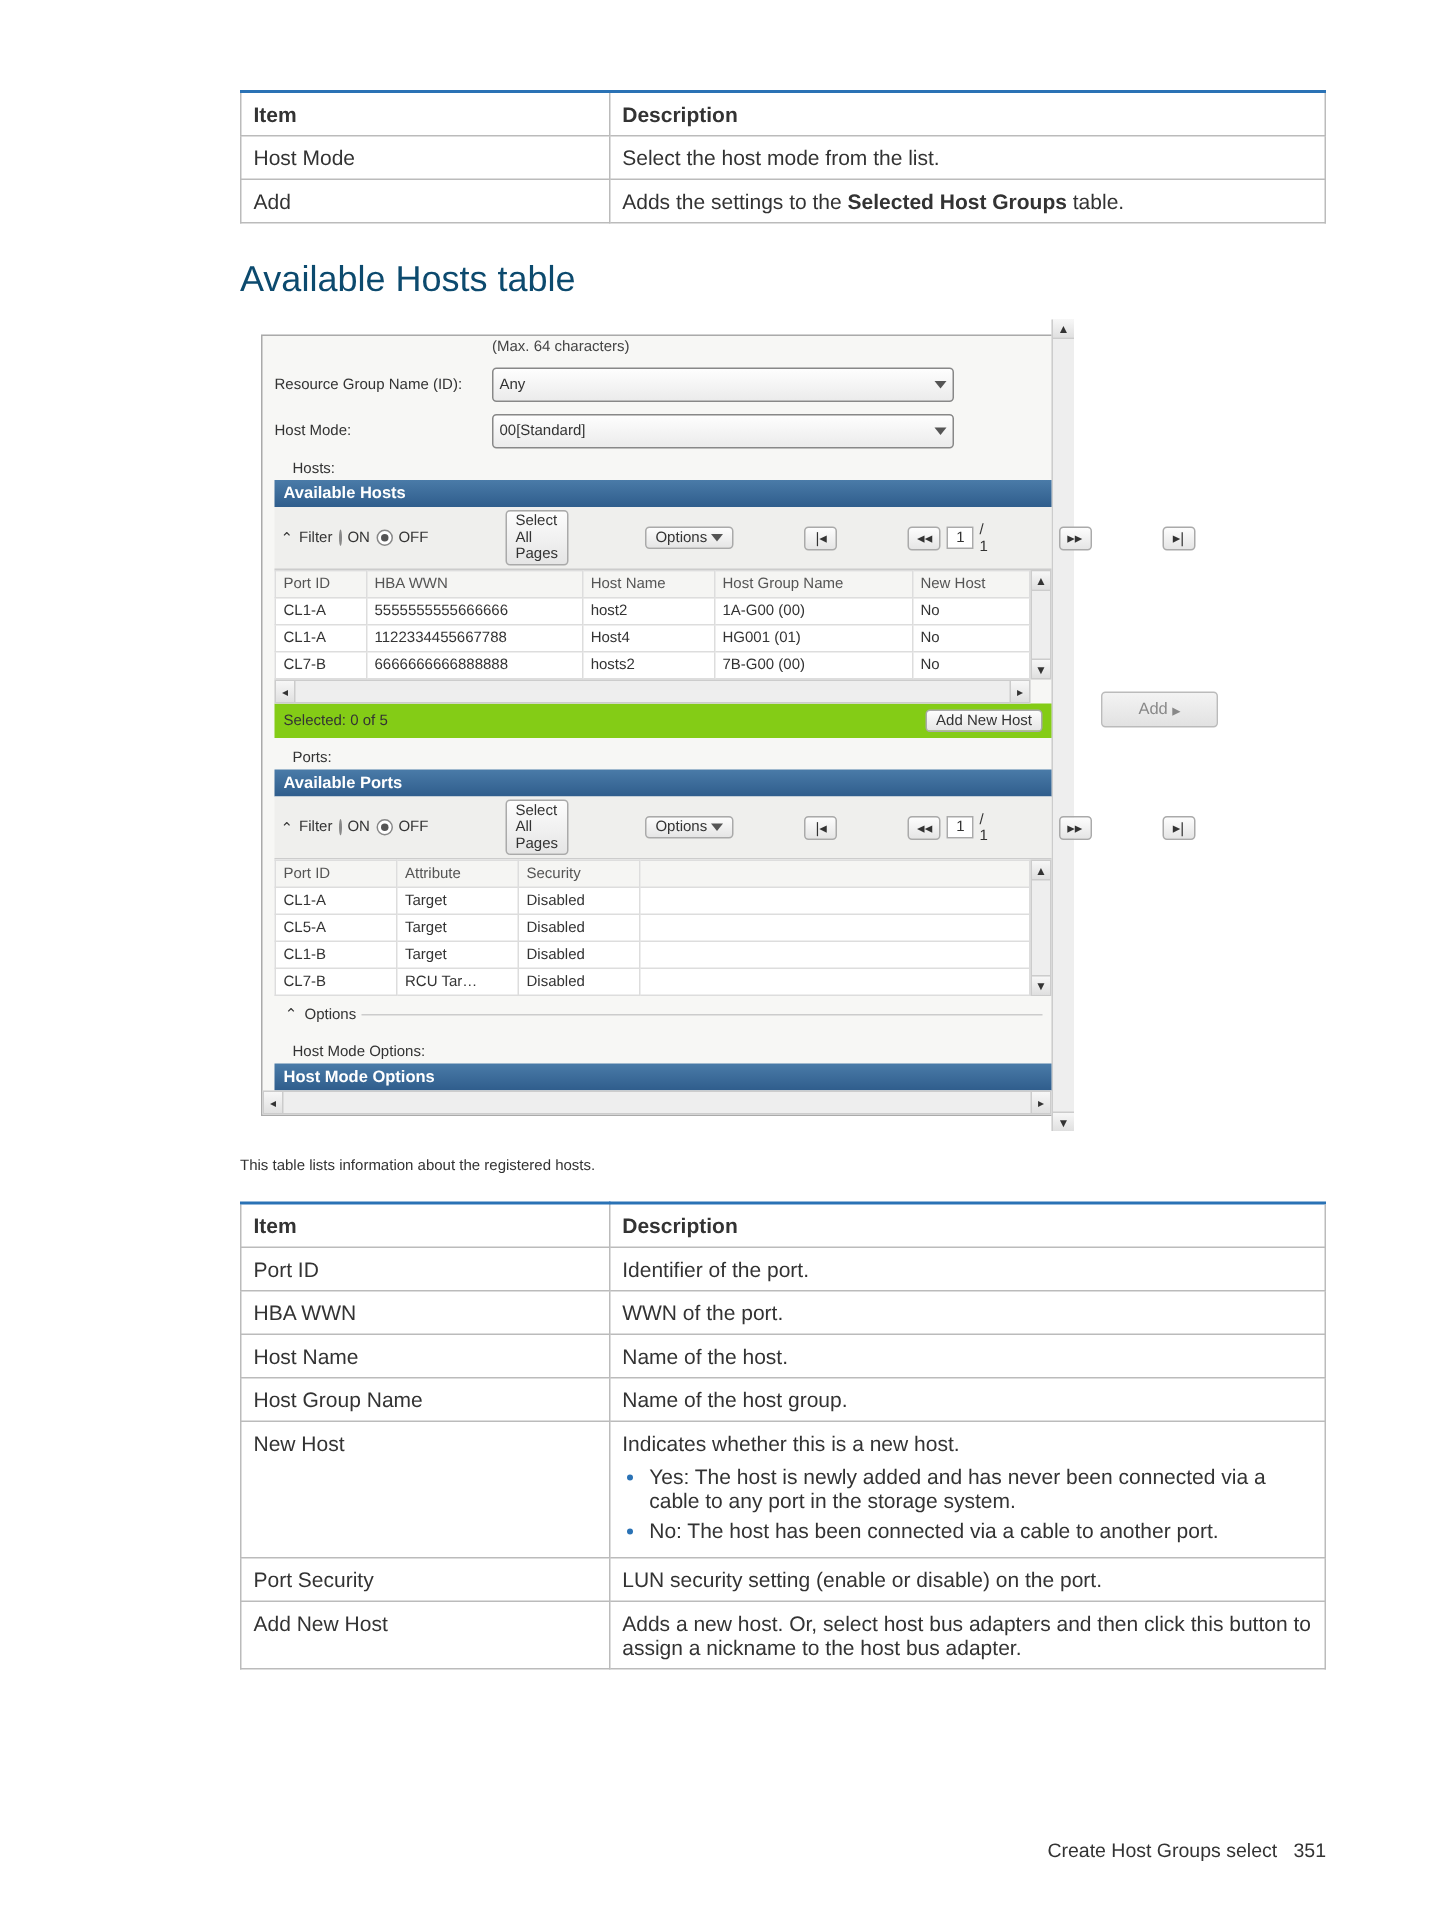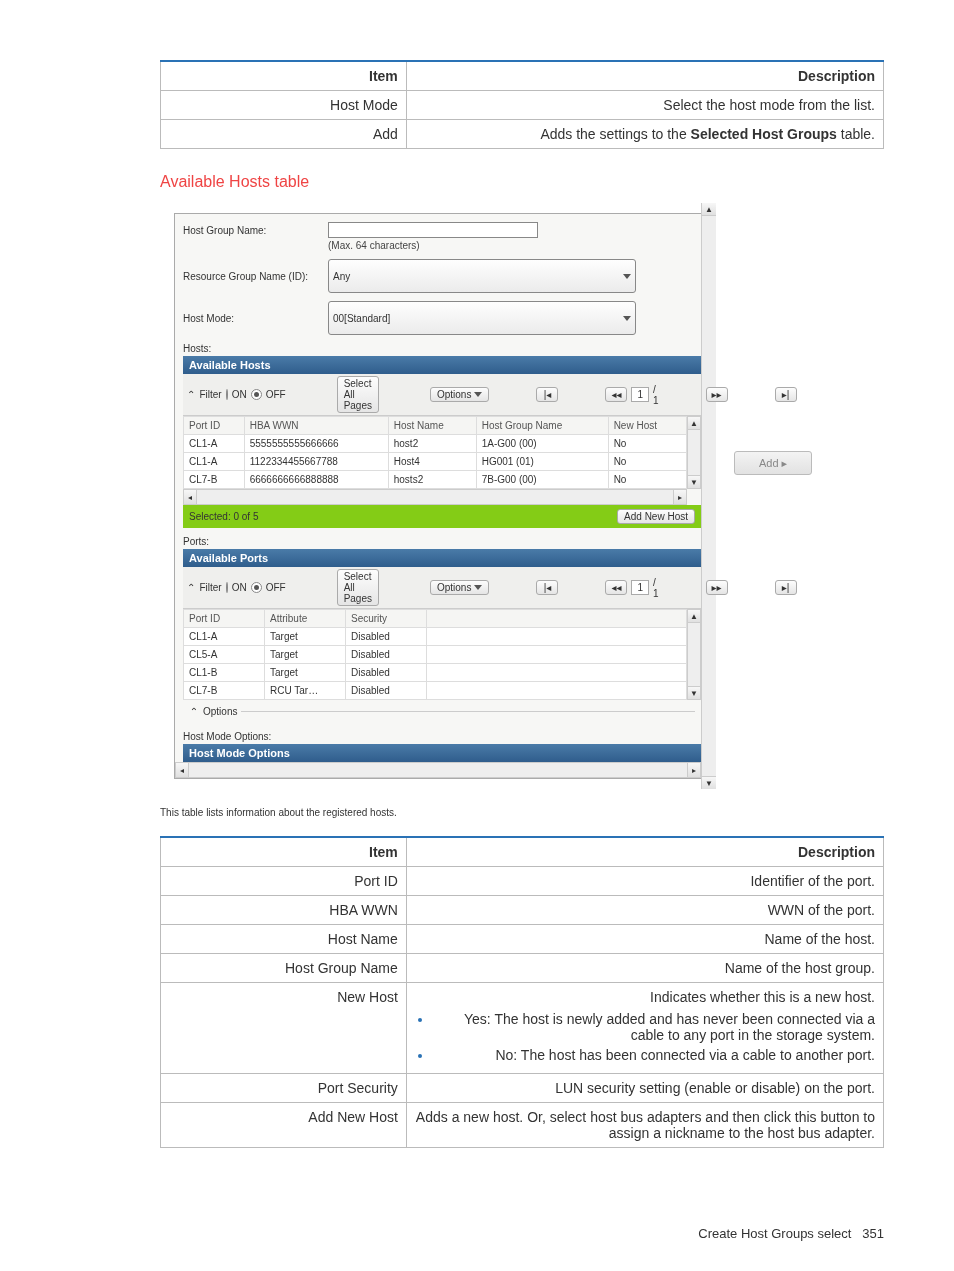--- a/index.html
+++ b/index.html
@@ -17,36 +17,36 @@
     box-sizing: border-box;
   }
   .desc-table {
     width: 100%;
     border-collapse: collapse;
     margin-bottom: 24px;
   }
   .desc-table th, .desc-table td {
     border: 1px solid #bbb;
     padding: 6px 8px;
-    text-align: right;
+    text-align: left;
     vertical-align: top;
     font-size: 14px;
   }
   .desc-table th {
     font-weight: bold;
   }
   .desc-table thead tr {
     border-top: 2px solid #2a72b5;
   }
   .desc-table {
     border-top: 2px solid #2a72b5;
   }
   .section-heading {
-    color: #ef4444;
-    font-size: 16px;
+    color: #0c4a6e;
+    font-size: 24px;
     font-weight: normal;
     margin: 18px 0 12px;
   }
   .body-text {
     font-size: 10px;
     margin: 18px 0;
   }
   .footer {
     position: absolute;
     bottom: 30px;
@@ -97,39 +97,39 @@
   }
   .form-hint {
     font-size: 10px;
     color: #444;
     margin-left: 145px;
     margin-top: -6px;
     margin-bottom: 8px;
   }
   .form-select {
     width: 308px;
-    height: 34px;
+    height: 23px;
     border: 1px solid #888;
     border-radius: 3px;
     background: linear-gradient(#fefefe,#ebebeb);
     display: flex;
     justify-content: space-between;
     align-items: center;
     padding: 0 4px;
     box-sizing: border-box;
   }
   .tri-down {
     width: 0; height: 0;
     border-left: 4px solid transparent;
     border-right: 4px solid transparent;
     border-top: 5px solid #555;
   }
 
   .section-label {
-    margin: 8px 0 2px;
+    margin: 8px 12px 2px;
   }
   .panel-head {
     background: linear-gradient(#4a7ba8,#2f5d8c);
     color: #fff;
     font-weight: bold;
     padding: 3px 6px;
     font-size: 11px;
   }
   .toolbar {
     display: flex;
@@ -305,24 +305,20 @@
   
   <div class="shot-wrapper">
     <div class="shot">
       <div class="outer-vscroll">
         <div class="arrow" style="height:12px;display:flex;align-items:center;justify-content:center;background:linear-gradient(#f7f7f7,#e0e0e0);border-bottom:1px solid #ccc;font-size:8px;">▲</div>
         <div style="position:absolute;bottom:0;left:0;right:0;height:12px;display:flex;align-items:center;justify-content:center;background:linear-gradient(#f7f7f7,#e0e0e0);border-top:1px solid #ccc;font-size:8px;">▼</div>
       </div>
       <div class="shot-content">
       <div class="shot-inner">
 
-        <div class="form-row">
-          <span class="form-label">Host Group Name:</span>
-          <input class="form-input" type="text" style="">
-        </div>
         <div class="form-hint">(Max. 64 characters)</div>
 
         <div class="form-row">
           <span class="form-label">Resource Group Name (ID):</span>
           <div class="form-select">
             <span>Any</span>
             <span class="tri-down"></span>
           </div>
         </div>
 

